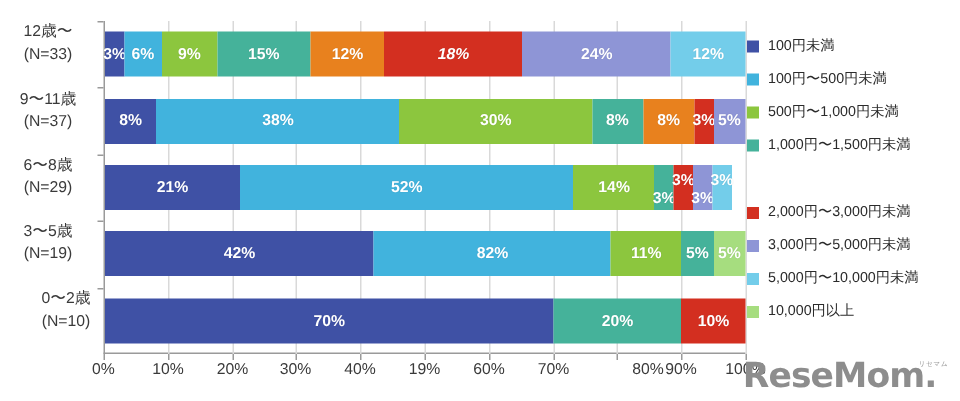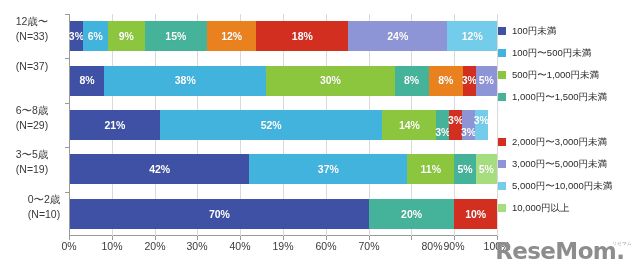--- a/index.html
+++ b/index.html
@@ -195,20 +195,21 @@
 <body>
 
 <div id="chart-root">
 
   <div class="cat-axis">
       <div class="cat-label" style="top: 0.2px;">
         <span class="l1">12歳〜</span>
         <span class="l2">(N=33)</span>
       </div>
       <div class="cat-label" style="top: 44.6px;">
+        <span class="l1">9〜11歳</span>
         <span class="l2">(N=37)</span>
       </div>
       <div class="cat-label" style="top: 89px;">
         <span class="l1">6〜8歳</span>
         <span class="l2">(N=29)</span>
       </div>
       <div class="cat-label" style="top: 133.4px;">
         <span class="l1">3〜5歳</span>
         <span class="l2">(N=19)</span>
       </div>
@@ -256,21 +257,21 @@
         </div>
         <div class="seg" style="width: 38.52px; background: rgb(140, 198, 62);">
           <span class="seg-label">9%</span>
         </div>
         <div class="seg" style="width: 64.2px; background: rgb(69, 178, 154);">
           <span class="seg-label">15%</span>
         </div>
         <div class="seg" style="width: 51.36px; background: rgb(232, 129, 30);">
           <span class="seg-label">12%</span>
         </div>
-        <div class="seg" style="width: 95px; background: rgb(211, 47, 32);">
+        <div class="seg" style="width: 95px; background: rgb(211, 47, 32); font-style: italic;">
           <span class="seg-label">18%</span>
         </div>
         <div class="seg" style="width: 102.72px; background: rgb(142, 149, 214);">
           <span class="seg-label">24%</span>
         </div>
         <div class="seg" style="width: 51.36px; background: rgb(115, 205, 234);">
           <span class="seg-label">12%</span>
         </div>
       </div>
       <div class="bar-row" style="top: 51.6px;">
@@ -317,21 +318,21 @@
         </div>
         <div class="seg" style="width: 12.84px; background: rgb(115, 205, 234);">
           <span class="seg-label up">3%</span>
         </div>
       </div>
       <div class="bar-row" style="top: 140.4px;">
         <div class="seg" style="width: 179.76px; background: rgb(63, 81, 165);">
           <span class="seg-label">42%</span>
         </div>
         <div class="seg" style="width: 158.36px; background: rgb(65, 179, 221);">
-          <span class="seg-label">37%</span>
+          <span class="seg-label">82%</span>
         </div>
         <div class="seg" style="width: 47.08px; background: rgb(140, 198, 62);">
           <span class="seg-label">11%</span>
         </div>
         <div class="seg" style="width: 21.4px; background: rgb(69, 178, 154);">
           <span class="seg-label">5%</span>
         </div>
         <div class="seg" style="width: 21.4px; background: rgb(166, 221, 127);">
           <span class="seg-label">5%</span>
         </div>

